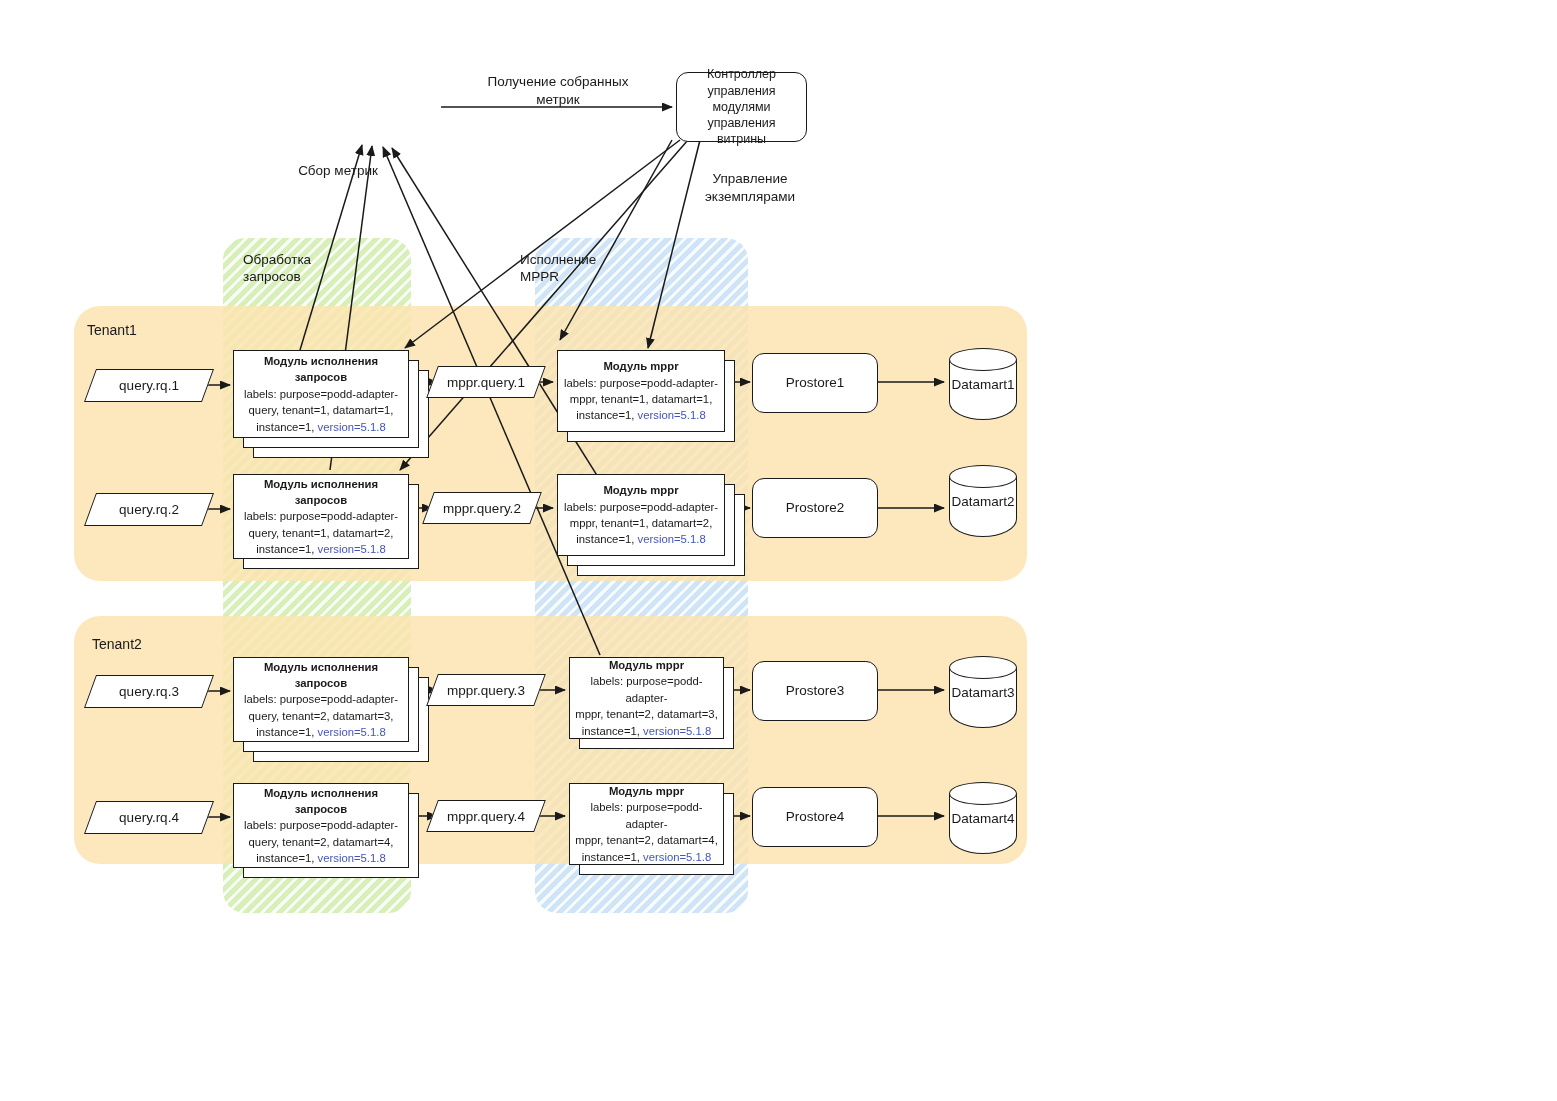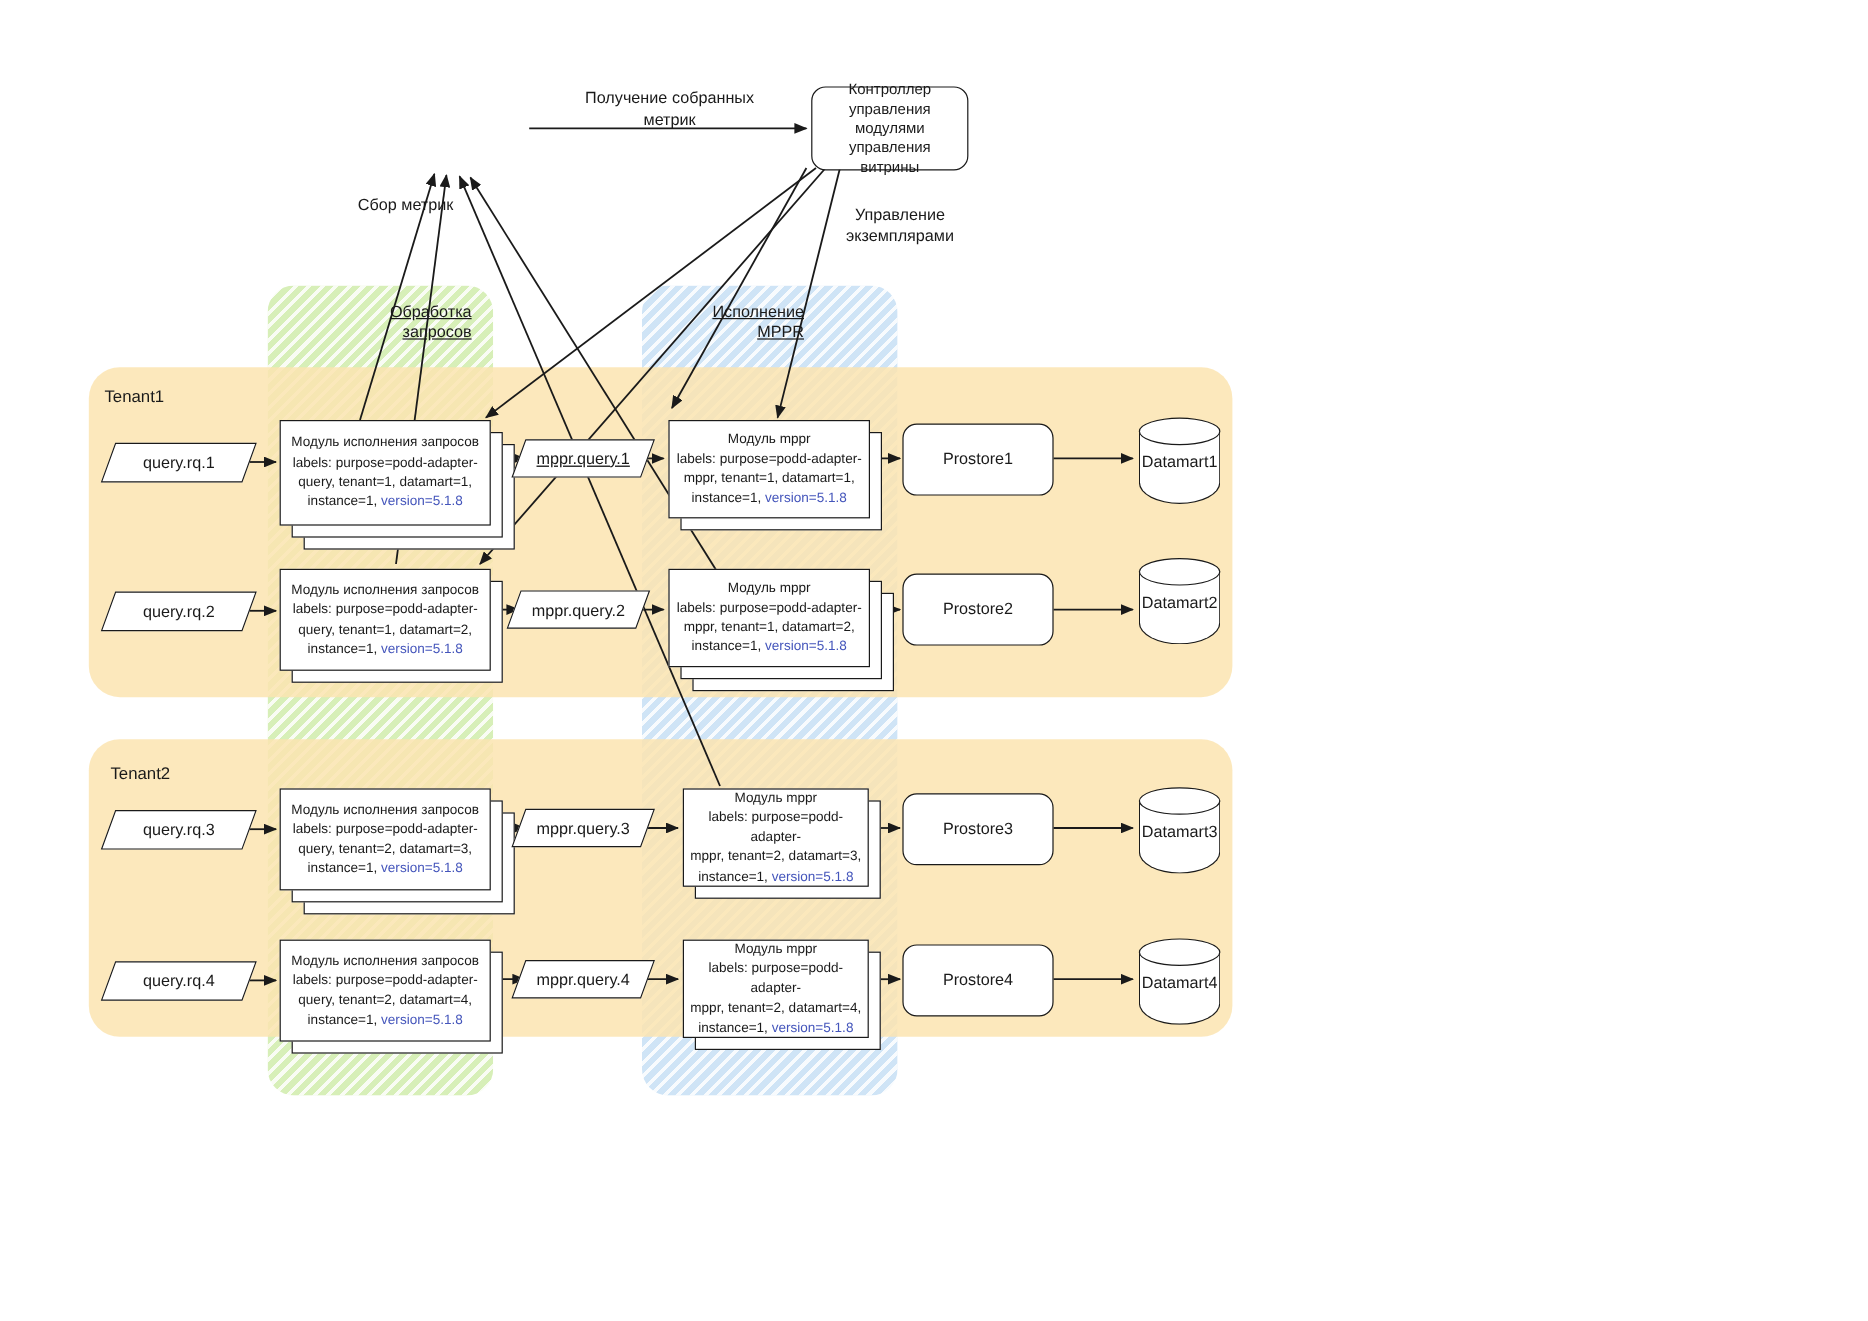--- a/index.html
+++ b/index.html
@@ -49,24 +49,23 @@
       rgba(255,255,255,0.85) 0px,
       rgba(255,255,255,0.85) 3px,
       rgba(120,175,225,0.0) 3px,
       rgba(120,175,225,0.0) 8px);
   }
   .zone-label {
     position: absolute;
     z-index: 4;
     font-size: 13.5px;
     color: #1a1a1a;
-    text-align: right;
+    text-align: left;
     line-height: 1.25;
     white-space: pre-line;
-    text-decoration: underline;
   }
 
   
   .tenant {
     position: absolute;
     background: #fbe5b6;
     background: rgba(251, 228, 176, 0.85);
     border-radius: 26px;
     z-index: 3;
   }
@@ -116,20 +115,21 @@
     flex-direction: column;
     align-items: center;
     justify-content: center;
     text-align: center;
     padding: 2px 4px;
   }
   .stack .mtitle {
     font-size: 11.3px;
     color: #1a1a1a;
     line-height: 1.45;
+    font-weight: bold;
   }
   .stack .mlabels {
     font-size: 11.3px;
     color: #1a1a1a;
     line-height: 1.45;
     white-space: pre-line;
   }
   .stack .ver { color: #4455bb; }
 
   
@@ -289,21 +289,21 @@
       <div class="shadowbox" style="left:20px; top:20px; width:176px; height:88px;"></div>
       <div class="shadowbox" style="left:10px; top:10px; width:176px; height:88px;"></div>
       <div class="frontbox" style="width:176px; height:88px;">
         <div class="mtitle">Модуль исполнения запросов</div>
         <div class="mlabels"><span>labels: purpose=podd-adapter-
 query, tenant=1, datamart=1,
 instance=1, </span><span class="ver">version=5.1.8</span></div>
       </div>
     </div>
 
-    <div class="para" style="left:432px; top:366px; width:108px; height:32px;text-decoration:underline;">
+    <div class="para" style="left:432px; top:366px; width:108px; height:32px;">
       <span class="skewbg"></span>
       <span class="ptext">mppr.query.1</span>
     </div>
 
     <div class="stack" style="left:557px; top:350px; width:168px; height:82px;">
       <div class="shadowbox" style="left:10px; top:10px; width:168px; height:82px;"></div>
       <div class="frontbox" style="width:168px; height:82px;">
         <div class="mtitle">Модуль mppr</div>
         <div class="mlabels"><span>labels: purpose=podd-adapter-
 mppr, tenant=1, datamart=1,

